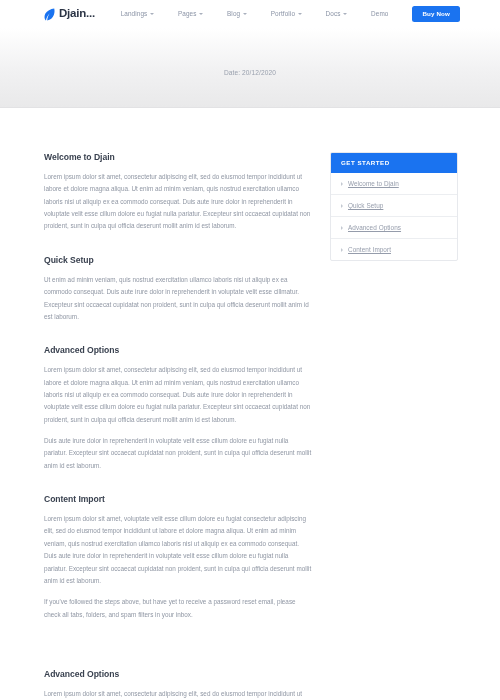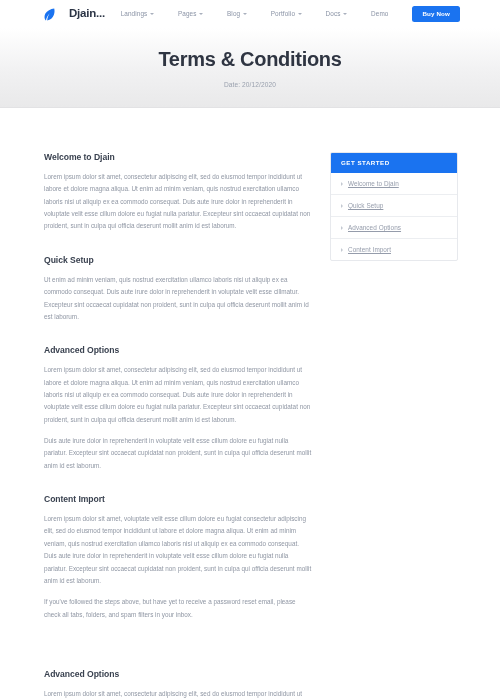--- a/index.html
+++ b/index.html
@@ -20,21 +20,21 @@
     display: flex;
     align-items: center;
     padding: 0 40px 0 44px;
     position: relative;
     z-index: 5;
   }
 
   .brand {
     display: flex;
     align-items: center;
-    gap: 14px;
+    gap: 4px;
     text-decoration: none;
   }
   .brand-mark {
     width: 11px;
     height: 13px;
     display: block;
     flex: 0 0 auto;
   }
   .brand-name {
     font-size: 11.5px;
@@ -223,21 +223,20 @@
 
     <div class="nav-item">
       <span>Demo</span>
     </div>
 
     <button class="buy-btn">Buy Now</button>
   </nav>
 </header>
 
 <section class="hero">
-  <h1 class="hero-title">Terms &amp; Conditions</h1>
   <div class="hero-date">Date: 20/12/2020</div>
 </section>
 
 <div class="page-body">
 
   <main class="content-col">
 
     <section class="doc-section">
       <h2 class="section-title">Welcome to Djain</h2>
       <p class="para">Lorem ipsum dolor sit amet, consectetur adipiscing elit, sed do eiusmod tempor incididunt ut labore et dolore magna aliqua. Ut enim ad minim veniam, quis nostrud exercitation ullamco laboris nisi ut aliquip ex ea commodo consequat. Duis aute irure dolor in reprehenderit in voluptate velit esse cillum dolore eu fugiat nulla pariatur. Excepteur sint occaecat cupidatat non proident, sunt in culpa qui officia deserunt mollit anim id est laborum.</p>

